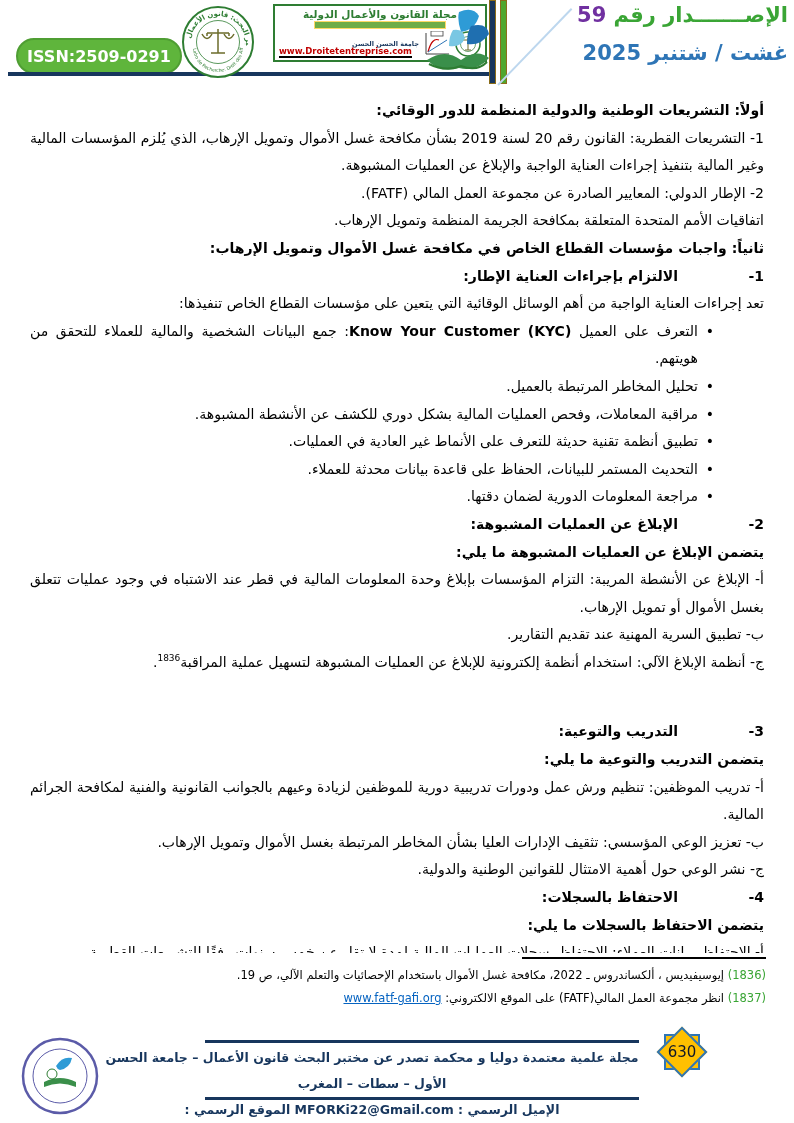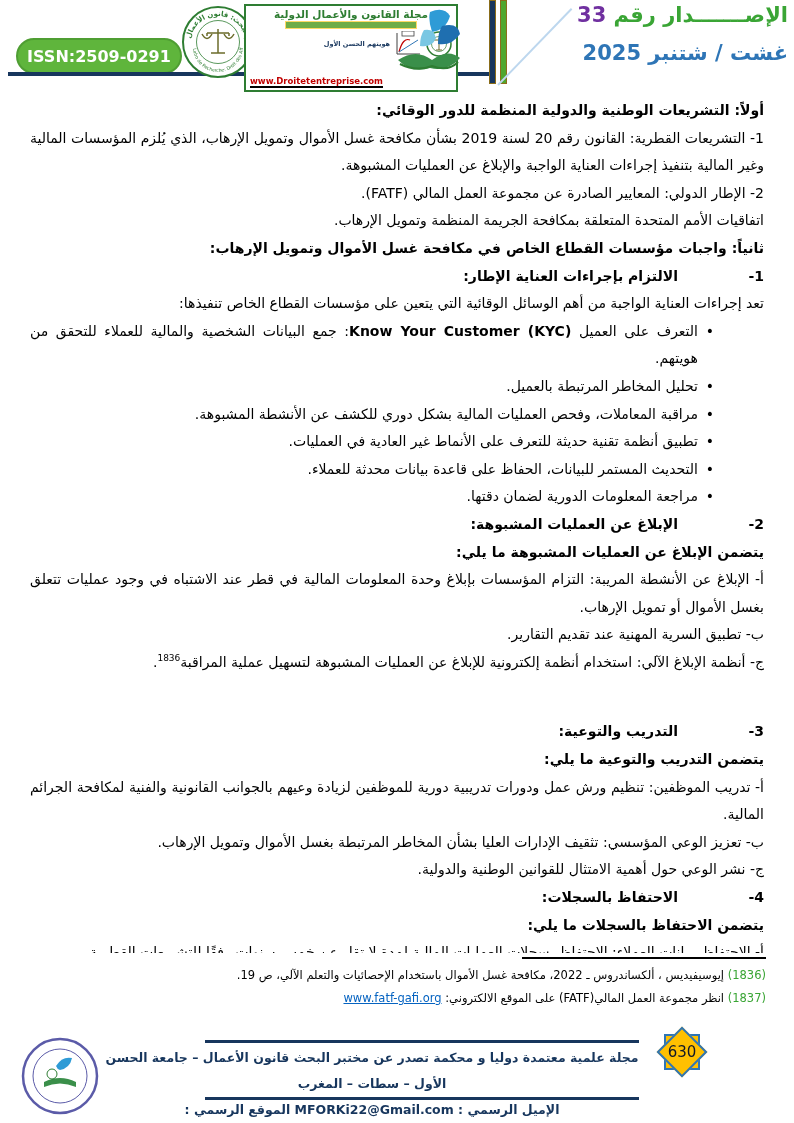--- a/index.html
+++ b/index.html
@@ -6,21 +6,21 @@
   html,body{margin:0;padding:0;background:#ffffff;}
   .page{position:relative;width:794px;height:1123px;margin:0 auto;background:#ffffff;
         font-family:"DejaVu Sans",sans-serif;overflow:hidden;color:#000;}
 
   
   .issn-pill{position:absolute;left:16px;top:31px;width:166px;height:36px;border-radius:19px;
              background:#5fb53c;border:2px solid #4f9e33;color:#fff;font-weight:bold;font-size:16px;
              display:flex;align-items:center;justify-content:center;box-sizing:border-box;margin-top:7px;}
   .header-rule{position:absolute;left:8px;top:72px;width:482px;height:4px;background:#17365d;}
   .lab-stamp{position:absolute;left:181px;top:5px;}
-  .journal-logo{position:absolute;left:244px;top:4px;width:214px;height:88px;border:2px solid #2e7d32;
+  .journal-logo{position:absolute;left:273px;top:4px;width:214px;height:58px;border:2px solid #2e7d32;
                 box-sizing:border-box;background:#fff;overflow:visible;}
   .jl-title{color:#2e7d32;font-weight:bold;font-size:10.5px;text-align:center;direction:rtl;
             padding-top:2px;white-space:nowrap;}
   .jl-band{margin:1px auto 2px auto;width:130px;height:6px;background:#70ad47;border:1px solid #ffd966;}
   .jl-mid{display:flex;direction:rtl;align-items:center;gap:4px;padding:0 4px;}
   .jl-univ{color:#17365d;font-size:6.5px;font-weight:bold;white-space:nowrap;direction:rtl;}
   .jl-url{position:absolute;left:4px;bottom:2px;color:#c00000;font-weight:bold;font-size:8.5px;
           border-bottom:2px solid #000000;}
   .jl-book{position:absolute;right:-6px;top:2px;}
   .vbar{position:absolute;top:0;height:84px;width:7px;box-sizing:border-box;border:1px solid #8a6d1a;}
@@ -113,39 +113,39 @@
             <line x1="8" y1="9" x2="18" y2="9"></line>
             <line x1="10" y1="19" x2="16" y2="19"></line>
         </g>
       </svg>
       <svg width="28" height="26" viewBox="0 0 28 26">
         <polyline points="3,2 3,23 26,23" stroke="#404040" stroke-width="1" fill="none"></polyline>
         <path d="M5,21 Q9,6 16,9" stroke="#c00000" stroke-width="1.2" fill="none"></path>
         <line x1="5" y1="21" x2="24" y2="9" stroke="#2e75b6" stroke-width="1"></line>
         <rect x="8" y="0" width="12" height="5" fill="none" stroke="#404040" stroke-width="0.8"></rect>
       </svg>
-      <div class="jl-univ">هويتهم الحسن الأول</div>
+      <div class="jl-univ">جامعة الحسن الحسن</div>
     </div>
     <svg class="jl-book" width="78" height="72" viewBox="0 0 78 72">
       <path d="M46,4 q14,-6 20,4 q-4,14 -18,16 q-4,-12 -2,-20z" fill="#2e9bd6"></path>
       <path d="M58,18 q16,-4 18,8 q-8,12 -22,10 q0,-12 4,-18z" fill="#1f6fb0"></path>
       <path d="M40,22 q10,-2 12,8 q-4,10 -16,8 q0,-10 4,-16z" fill="#79c7e3"></path>
       <path d="M14,52 q18,-12 34,0 q16,-12 28,-2 q-12,14 -30,10 q-18,6 -32,-8z" fill="#3a8f4a"></path>
       <path d="M16,56 q16,8 32,2 q16,6 26,-4" fill="none" stroke="#2e7d32" stroke-width="2"></path>
     </svg>
     <div class="jl-url">www.Droitetentreprise.com</div>
   </div>
 
   <div class="vbar navy"></div>
   <div class="vbar green"></div>
   <div class="slash"></div>
 
   <div class="issue-l1">
     <span class="issue-lbl">الإصـــــــدار رقم</span>
-    <span class="issue-num">33</span>
+    <span class="issue-num">59</span>
   </div>
   <div class="issue-l2">غشت / شتنبر 2025</div>
 
   <main class="content">
     <p class="b">أولاً: التشريعات الوطنية والدولية المنظمة للدور الوقائي:</p>
     <p>1- التشريعات القطرية: القانون رقم 20 لسنة 2019 بشأن مكافحة غسل الأموال وتمويل الإرهاب، الذي يُلزم المؤسسات المالية وغير المالية بتنفيذ إجراءات العناية الواجبة والإبلاغ عن العمليات المشبوهة.</p>
     <p>2- الإطار الدولي: المعايير الصادرة عن مجموعة العمل المالي (FATF).</p>
     <p>اتفاقيات الأمم المتحدة المتعلقة بمكافحة الجريمة المنظمة وتمويل الإرهاب.</p>
     <p class="b">ثانياً: واجبات مؤسسات القطاع الخاص في مكافحة غسل الأموال وتمويل الإرهاب:</p>
 

